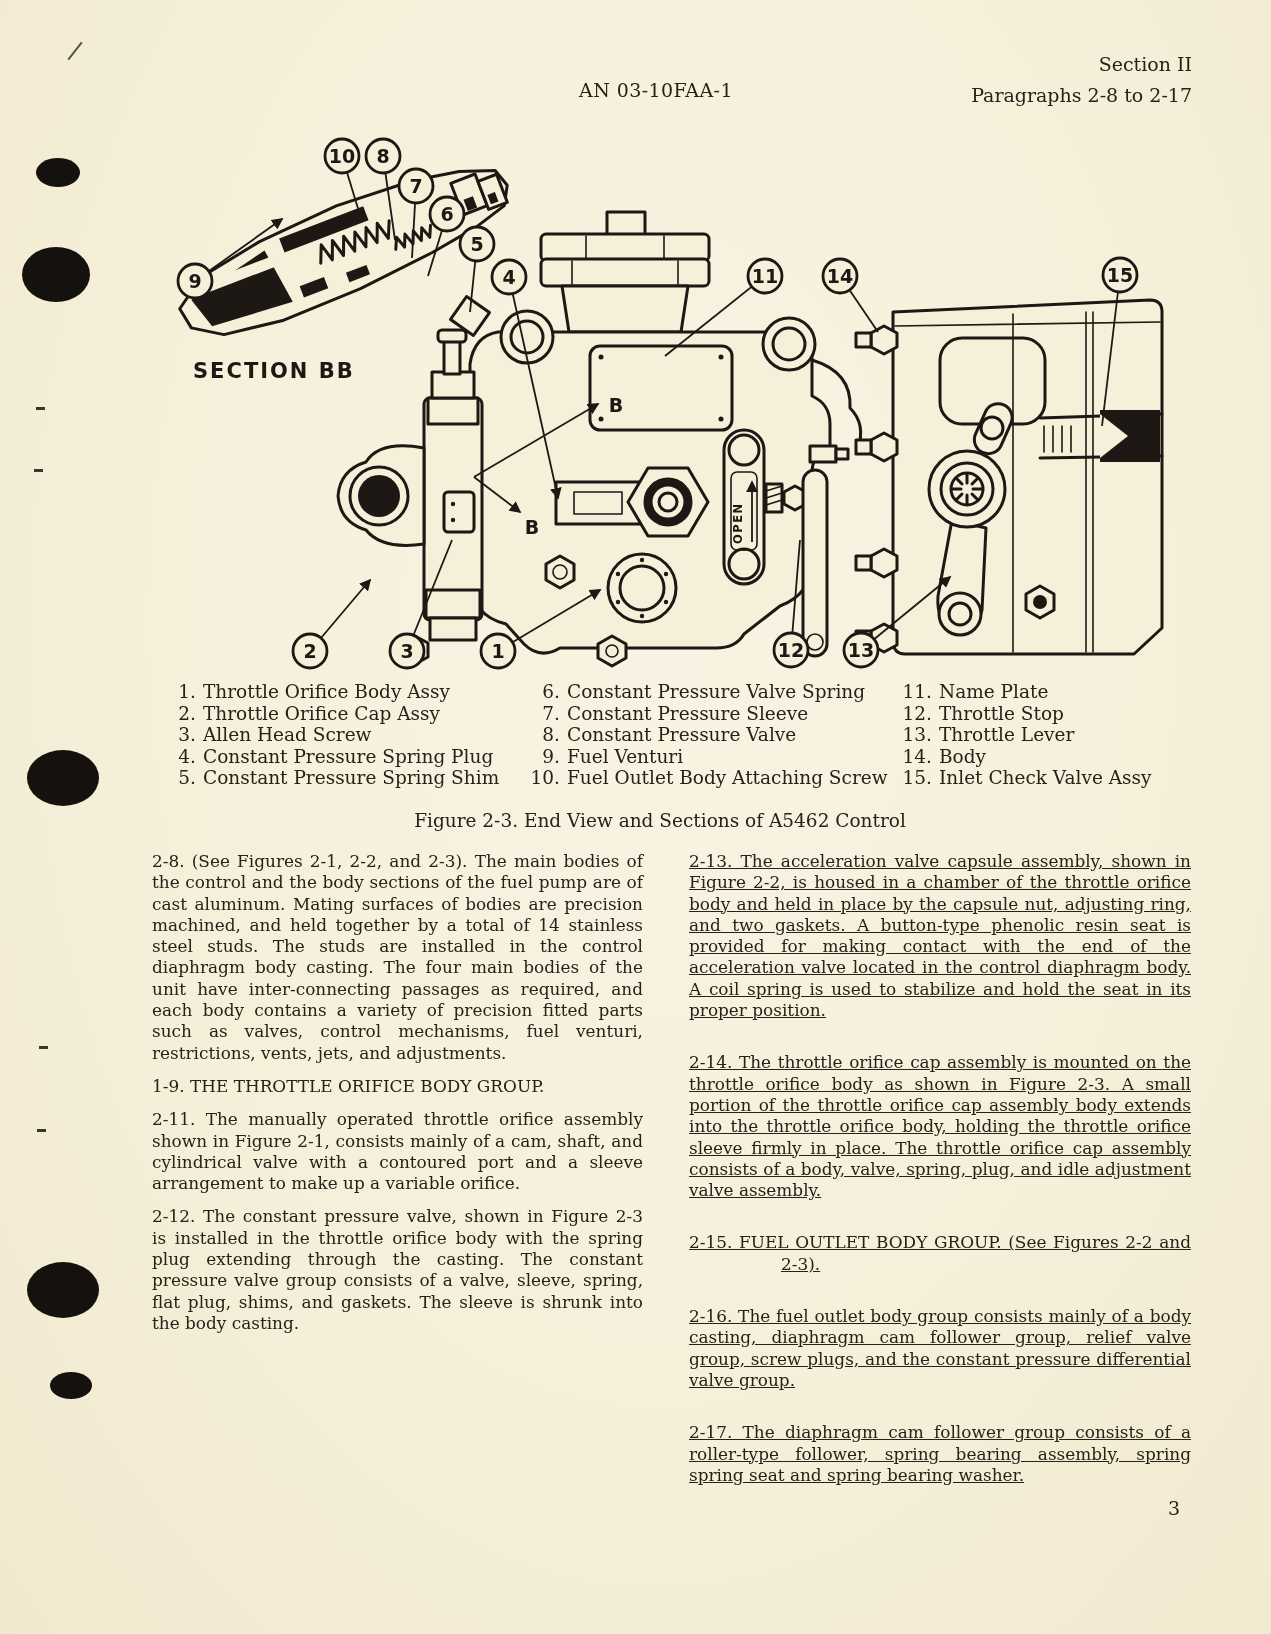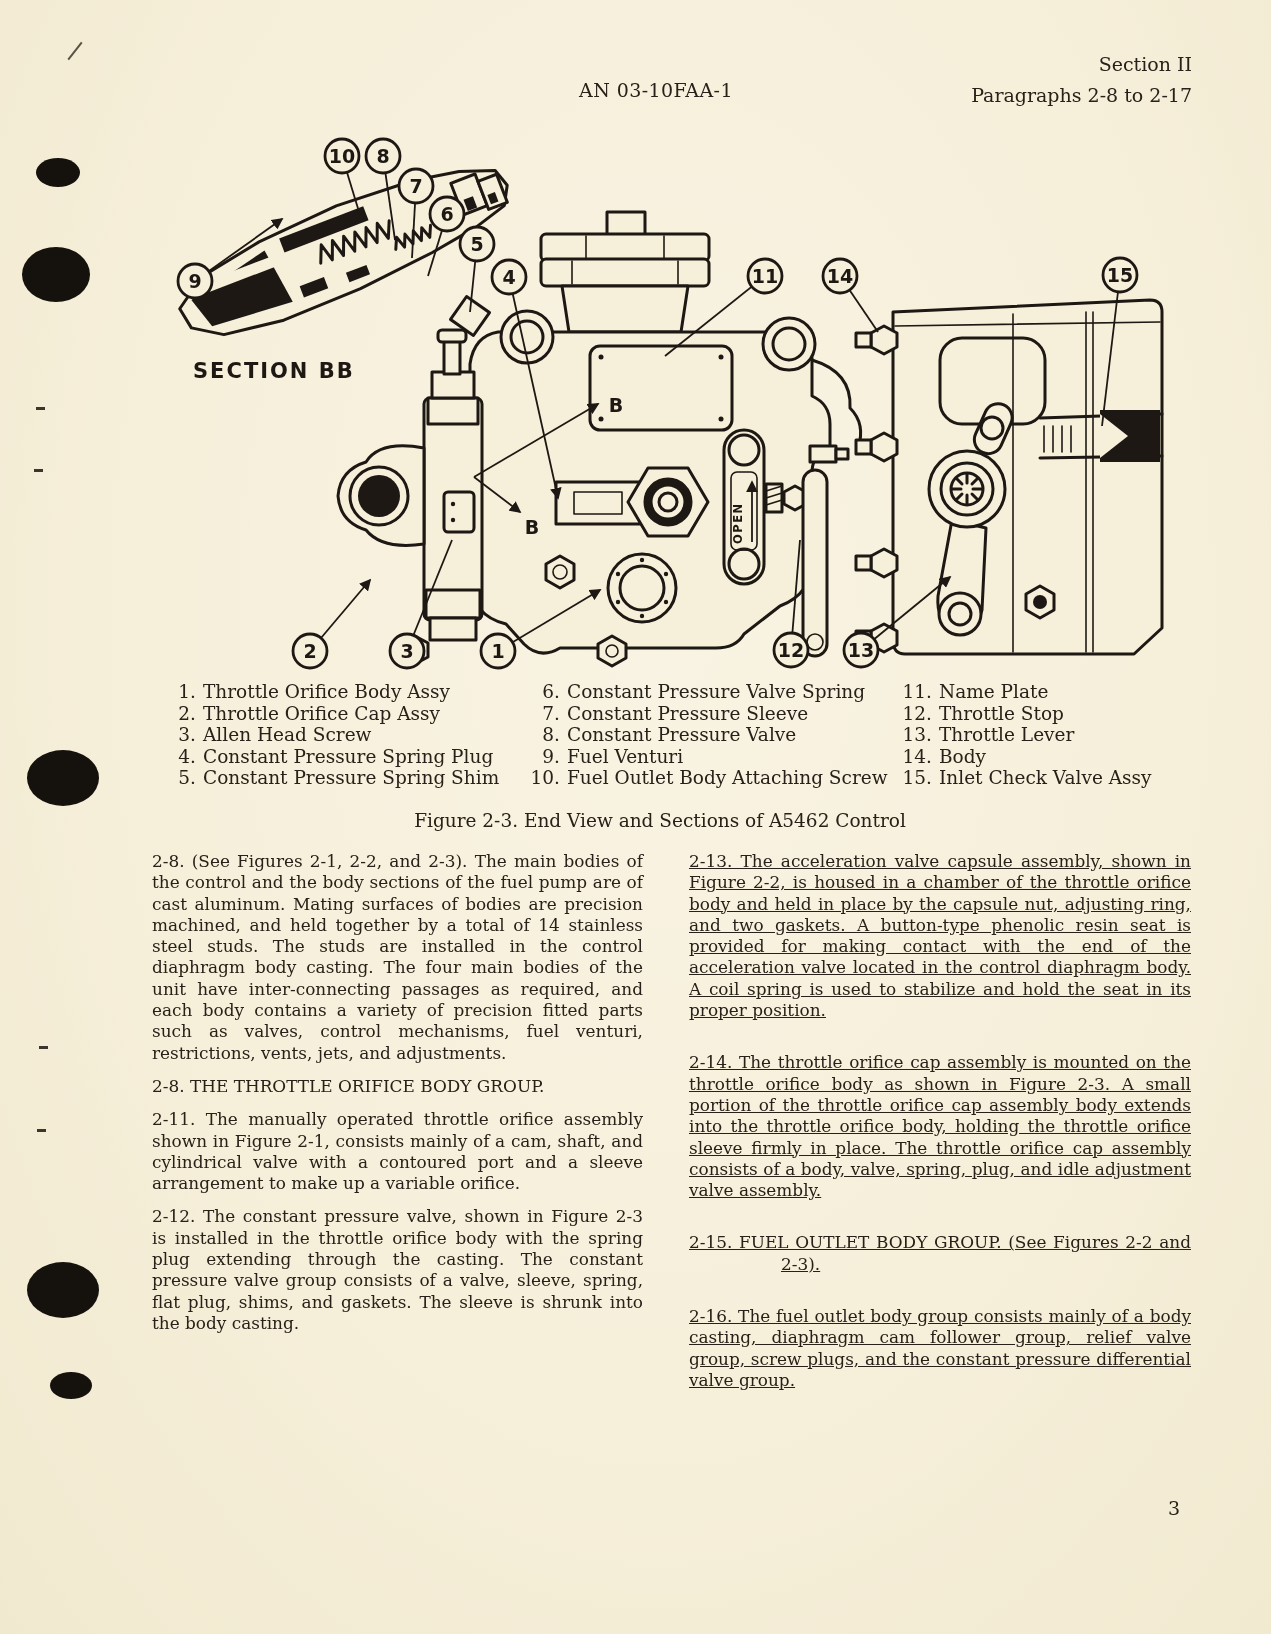--- a/index.html
+++ b/index.html
@@ -324,25 +324,26 @@
         <div class="part-row"><span class="part-num">13.</span><span class="part-label">Throttle Lever</span></div>
         <div class="part-row"><span class="part-num">14.</span><span class="part-label">Body</span></div>
         <div class="part-row"><span class="part-num">15.</span><span class="part-label">Inlet Check Valve Assy</span></div>
       </div>
   </div>
 
   <div class="caption">Figure 2-3. End View and Sections of A5462 Control</div>
 
   <div class="col col-left">
       <p class="para">2-8. (See Figures 2-1, 2-2, and 2-3). The main bodies of the control and the body sections of the fuel pump are of cast aluminum. Mating surfaces of bodies are precision machined, and held together by a total of 14 stainless steel studs. The studs are installed in the control diaphragm body casting. The four main bodies of the unit have inter-connecting passages as required, and each body contains a variety of precision fitted parts such as valves, control mechanisms, fuel venturi, restrictions, vents, jets, and adjustments.</p>
-      <p class="para">2-8. THE THROTTLE ORIFICE BODY GROUP.</p>
+      <p class="para">1-9. THE THROTTLE ORIFICE BODY GROUP.</p>
       <p class="para">2-11. The manually operated throttle orifice assembly shown in Figure 2-1, consists mainly of a cam, shaft, and cylindrical valve with a contoured port and a sleeve arrangement to make up a variable orifice.</p>
       <p class="para">2-12. The constant pressure valve, shown in Figure 2-3 is installed in the throttle orifice body with the spring plug extending through the casting. The constant pressure valve group consists of a valve, sleeve, spring, flat plug, shims, and gaskets. The sleeve is shrunk into the body casting.</p>
     </div>
   <div class="col col-right">
       <p class="para">2-13. The acceleration valve capsule assembly, shown in Figure 2-2, is housed in a chamber of the throttle orifice body and held in place by the capsule nut, adjusting ring, and two gaskets. A button-type phenolic resin seat is provided for making contact with the end of the acceleration valve located in the control diaphragm body. A coil spring is used to stabilize and hold the seat in its proper position.</p>
       <p class="para">2-14. The throttle orifice cap assembly is mounted on the throttle orifice body as shown in Figure 2-3. A small portion of the throttle orifice cap assembly body extends into the throttle orifice body, holding the throttle orifice sleeve firmly in place. The throttle orifice cap assembly consists of a body, valve, spring, plug, and idle adjustment valve assembly.</p>
       <p class="para hang">2-15. FUEL OUTLET BODY GROUP. (See Figures 2-2 and 2-3).</p>
       <p class="para">2-16. The fuel outlet body group consists mainly of a body casting, diaphragm cam follower group, relief valve group, screw plugs, and the constant pressure differential valve group.</p>
+      <p class="para">2-17. The diaphragm cam follower group consists of a roller-type follower, spring bearing assembly, spring spring seat and spring bearing washer.</p>
     </div>
 
   <div class="pagenum">3</div>
 </div>
 
 </body></html>

